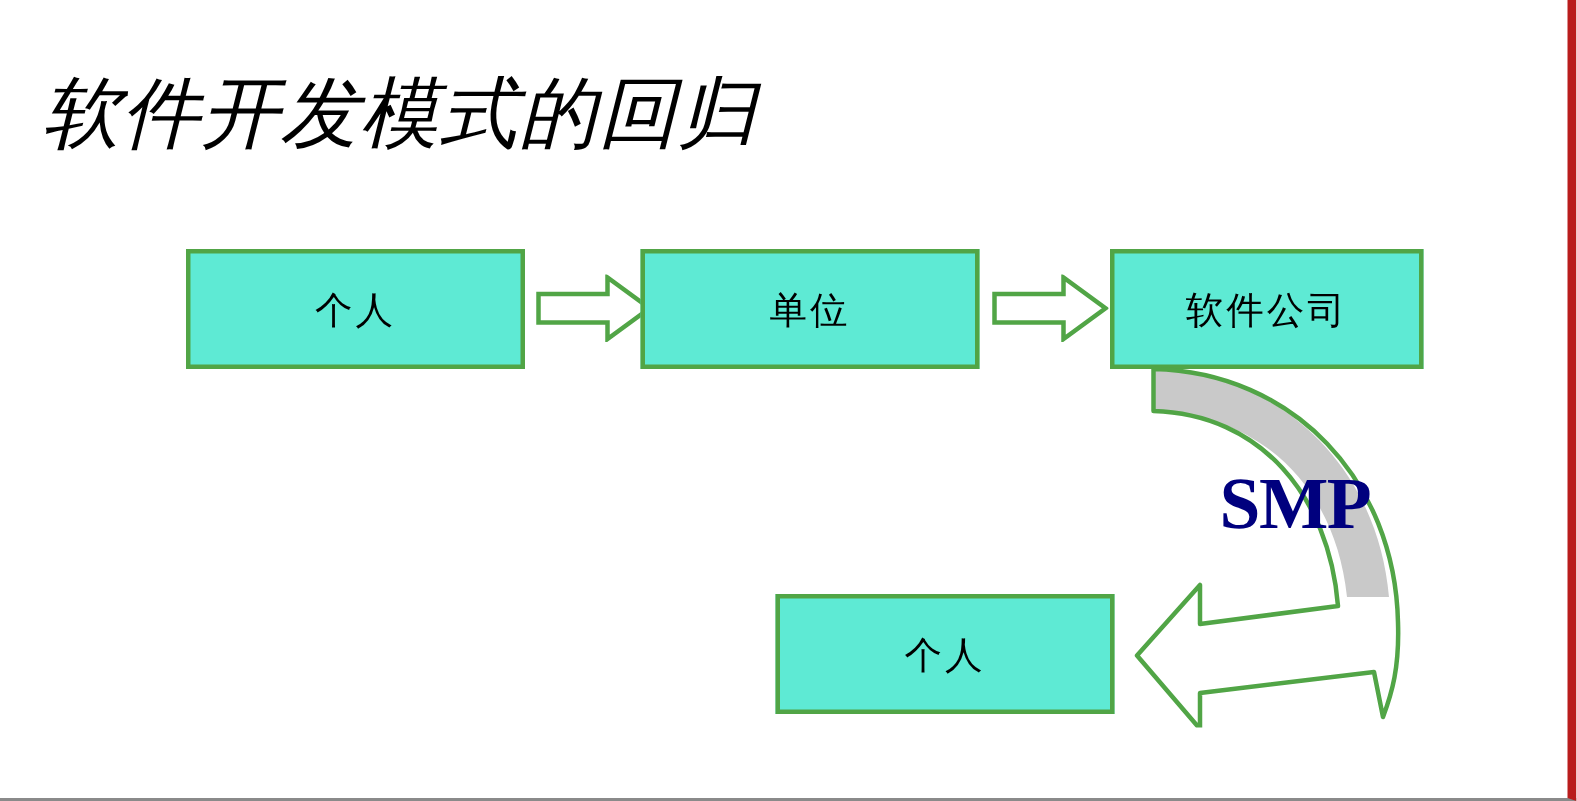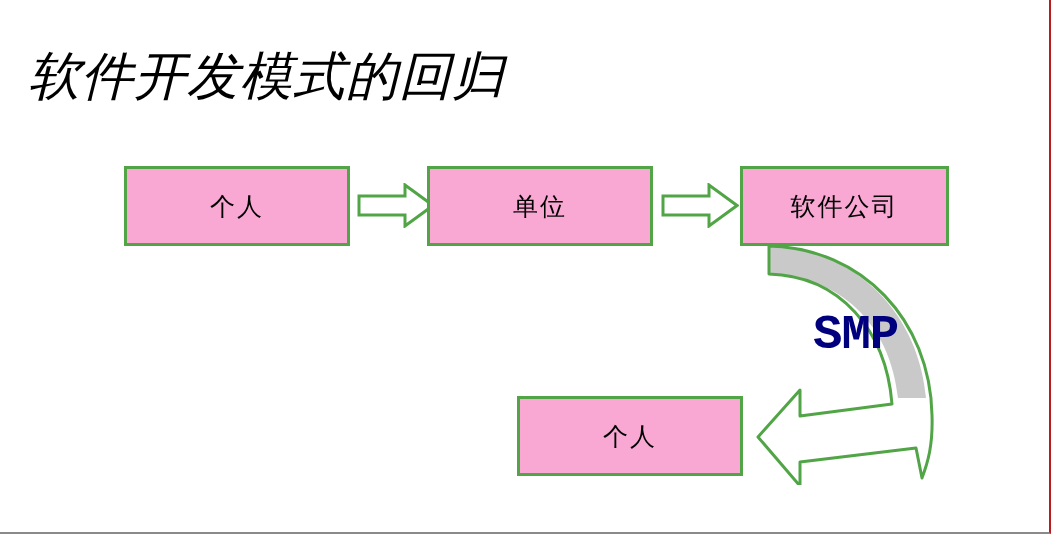--- a/index.html
+++ b/index.html
@@ -10,41 +10,41 @@
   body {
     font-family: "Liberation Sans", "DejaVu Sans", sans-serif;
   }
   #slide {
     position: relative;
     width: 1051px;
     height: 534px;
     background: #ffffff;
     overflow: hidden;
     box-sizing: border-box;
-    border-right: 2px solid #b91c1c;
+    border-right: 6px solid #b91c1c;
     border-bottom: 2px solid #8a8a8a;
   }
   #slide-title {
     position: absolute;
     left: 28px;
     top: 47px;
     font-size: 52px;
     line-height: 1.15;
     font-style: italic;
     font-weight: 400;
     color: #000000;
     letter-spacing: 1px;
     white-space: nowrap;
     font-family: "Liberation Sans", "DejaVu Sans", sans-serif;
   }
   .proc-box {
     position: absolute;
     box-sizing: border-box;
     border: 3px solid #51a546;
-    background: #f9a8d4;
+    background: #5eead4;
     display: flex;
     align-items: center;
     justify-content: center;
     color: #000000;
     font-size: 25px;
     letter-spacing: 2px;
     font-family: "Liberation Sans", "DejaVu Sans", sans-serif;
   }
   #box-individual-1 { left: 124px;  top: 166px; width: 226px; height: 80px; }
   #box-unit        { left: 427px;  top: 166px; width: 226px; height: 80px; }
@@ -65,21 +65,21 @@
     height: 245px;
   }
   #smp-label {
     position: absolute;
     left: 813px;
     top: 307px;
     font-size: 49px;
     font-weight: bold;
     color: #00007e;
     letter-spacing: -1px;
-    font-family: Liberation Mono, monospace;
+    font-family: Liberation Serif, serif;
     z-index: 5;
   }
 </style>
 </head>
 <body>
 
 <div id="slide">
 
   <div id="slide-title">软件开发模式的回归</div>
 

